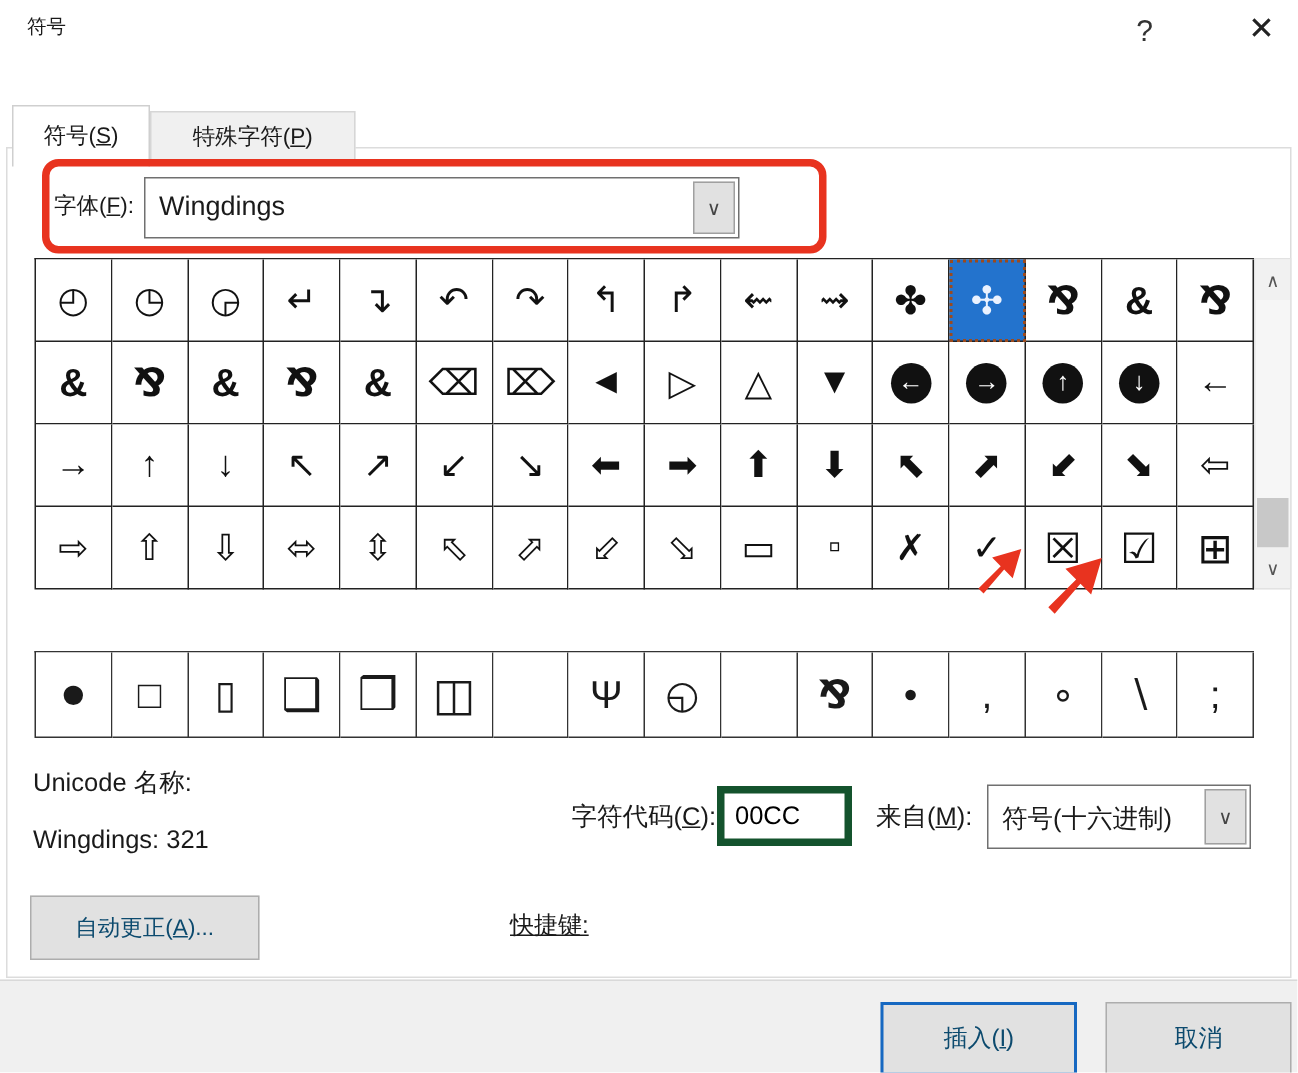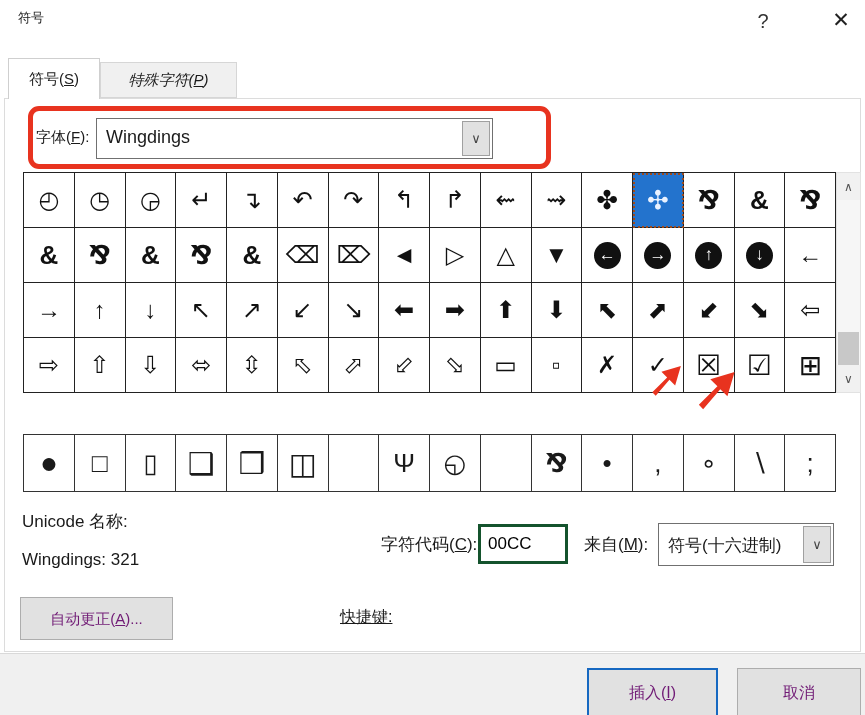--- a/index.html
+++ b/index.html
@@ -7,23 +7,23 @@
   body { font-family:"Liberation Sans","DejaVu Sans",sans-serif; background:#fff; color:#1a1a1a; }
   #dialog { position:relative; width:865px; height:715px; background:#fff; }
 
   
   .titlebar { position:absolute; left:0; top:0; width:865px; height:42px; background:#fff; }
   .title { position:absolute; left:18px; top:9px; font-size:13px; }
   .help-btn { position:absolute; left:748px; top:6px; width:30px; height:30px; font-size:20px; color:#333; text-align:center; line-height:30px; cursor:pointer; }
   .close-btn { position:absolute; left:824px; top:4px; width:34px; height:32px; font-size:21px; color:#222; text-align:center; line-height:32px; cursor:pointer; }
 
   
-  .tab { position:absolute; font-size:15px; text-align:center; }
+  .tab { position:absolute; font-size:15px; text-align:center;margin-top:12px; }
   .tab-active { left:8px; top:58px; width:92px; height:41px; background:#fff; border:1px solid #cfcfcf; border-bottom:none; line-height:40px; z-index:5; }
-  .tab-inactive { left:100px; top:62px; width:137px; height:36px; background:#f0f0f0; border:1px solid #d6d6d6; line-height:34px; z-index:4;font-style:italic; }
+  .tab-inactive { left:100px; top:62px; width:137px; height:36px; background:#f0f0f0; border:1px solid #d6d6d6; line-height:34px; z-index:4; }
 
   
   .pane { position:absolute; left:4px; top:98px; width:857px; height:554px; background:#fff; border:1px solid #dcdcdc; }
 
   .u { text-decoration:underline; }
 
   
   .red-box { position:absolute; left:28px; top:106px; width:523px; height:63px; border:5px solid #e8331f; border-radius:11px; z-index:9; pointer-events:none; }
 
   
@@ -54,27 +54,27 @@
   
   .recent-label { position:absolute; left:22px; top:404px; font-size:15px; }
   .recent-grid { position:absolute; left:23px; top:434px; width:813px; height:58px; display:grid; grid-template-columns:repeat(16,1fr); border-top:1px solid #333; border-left:1px solid #333; background:#fff; }
   .recent-grid .cell { border-right:1px solid #333; border-bottom:1px solid #333; display:flex; align-items:center; justify-content:center; font-size:26px; background:#fff; cursor:pointer; }
   .recent-grid .cell span.lg { font-size:30px; }
 
   
   .uni-label { position:absolute; left:22px; top:510px; font-size:17px; }
   .uni-value { position:absolute; left:22px; top:550px; font-size:17px; }
   .cc-label { position:absolute; left:365px; top:533px; font-size:17px;margin-left:16px; }
-  .cc-input { position:absolute; left:478px; top:524px; width:90px; height:40px; border:3px solid #14532d; font-size:17px; padding-left:7px; font-family:"Liberation Sans","DejaVu Sans",sans-serif; }
+  .cc-input { position:absolute; left:478px; top:524px; width:90px; height:40px; border:5px solid #14532d; font-size:17px; padding-left:7px; font-family:"Liberation Sans","DejaVu Sans",sans-serif; }
   .from-label { position:absolute; left:584px; top:533px; font-size:17px; }
   .from-combo { position:absolute; left:658px; top:523px; width:176px; height:43px; background:#fff; border:1px solid #707070;text-decoration:underline; }
   .from-combo .val { position:absolute; left:9px; top:10px; font-size:17px; }
 
   
-  .btn { position:absolute; background:#e1e1e1; border:1px solid #adadad; font-size:15px; text-align:center; cursor:pointer; font-family:"Liberation Sans","DejaVu Sans",sans-serif; color:#701a75; }
+  .btn { position:absolute; background:#e1e1e1; border:1px solid #adadad; font-size:15px; text-align:center; cursor:pointer; font-family:"Liberation Sans","DejaVu Sans",sans-serif; color:#0c4a6e; }
   .btn-auto { left:20px; top:597px; width:153px; height:43px; line-height:41px; }
   .btn-key  { left:190px; top:597px; width:133px; height:43px; line-height:41px; }
   .sc-label { position:absolute; left:340px; top:607px; font-size:16px;text-decoration:underline; }
 
   
   .footer { position:absolute; left:0; top:653px; width:865px; height:62px; background:#f0f0f0; border-top:1px solid #d9d9d9; }
   .btn-insert { left:587px; top:668px; width:131px; height:49px; line-height:45px; border:2px solid #1668c1; font-size:16px; }
   .btn-cancel { left:737px; top:668px; width:124px; height:49px; line-height:47px; font-size:16px; }
 </style>
 </head>

